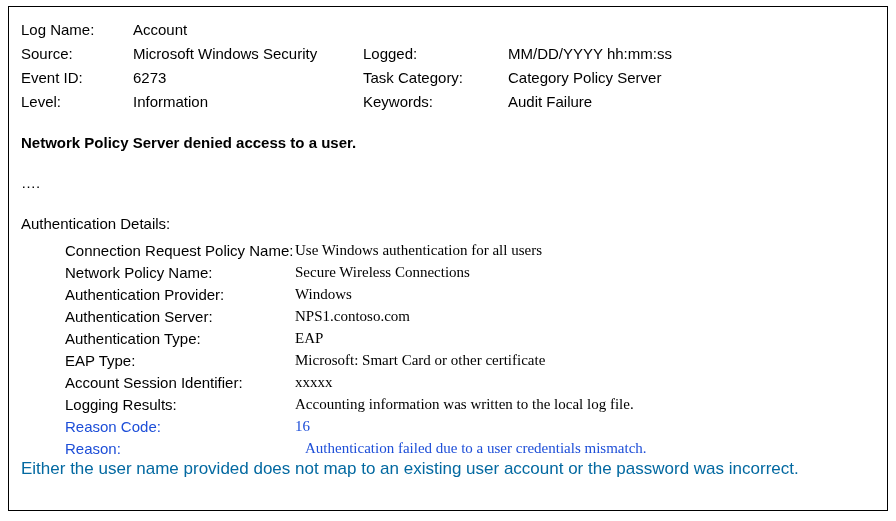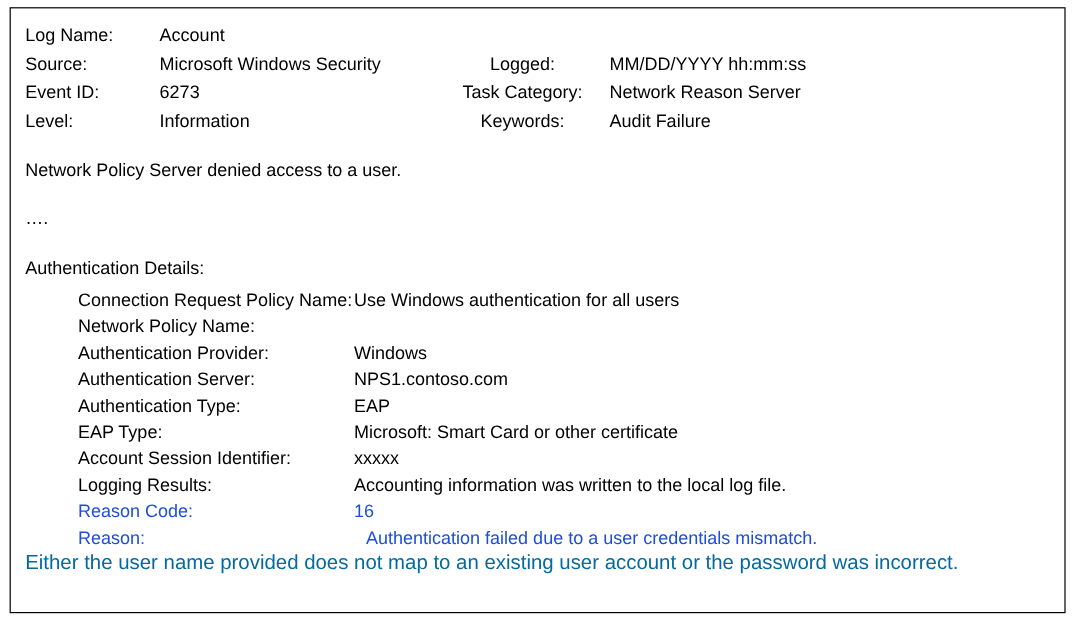--- a/index.html
+++ b/index.html
@@ -44,33 +44,33 @@
     width: 112px;
     flex: 0 0 112px;
   }
   .c-value {
     width: 230px;
     flex: 0 0 230px;
   }
   .c-label2 {
     width: 145px;
     flex: 0 0 145px;
-    text-align: center;
   }
   .c-value2 {
     flex: 1 1 auto;
   }
   .spacer-sm {
     height: 14px;
   }
   .para {
     font-size: 15px;
     color: #000000;
     height: 24px;
     line-height: 24px;
+    font-weight: bold;
   }
   .dots {
     font-size: 15px;
     color: #000000;
     height: 28px;
     line-height: 28px;
   }
   .section-title {
     font-size: 15px;
     color: #000000;
@@ -85,20 +85,21 @@
     color: #000000;
     padding-left: 44px;
     box-sizing: border-box;
   }
   .d-label {
     width: 230px;
     flex: 0 0 230px;
   }
   .d-value {
     flex: 1 1 auto;
+    font-family: Liberation Serif, serif;
   }
   .red {
     color: #1d4ed8;
   }
   .red-indent {
     padding-left: 10px;
   }
   .footer-note {
     font-size: 17px;
     color: #0369a1;
@@ -123,21 +124,21 @@
       <div class="hdr-row">
         <span class="c-label">Source:</span>
         <span class="c-value">Microsoft Windows Security</span>
         <span class="c-label2">Logged:</span>
         <span class="c-value2">MM/DD/YYYY hh:mm:ss</span>
       </div>
       <div class="hdr-row">
         <span class="c-label">Event ID:</span>
         <span class="c-value">6273</span>
         <span class="c-label2">Task Category:</span>
-        <span class="c-value2">Network Reason Server</span>
+        <span class="c-value2">Category Policy Server</span>
       </div>
       <div class="hdr-row">
         <span class="c-label">Level:</span>
         <span class="c-value">Information</span>
         <span class="c-label2">Keywords:</span>
         <span class="c-value2">Audit Failure</span>
       </div>
     </div>
 
     <div class="spacer-sm"></div>
@@ -151,20 +152,21 @@
     <div class="spacer-sm"></div>
 
     <div class="section-title">Authentication Details:</div>
 
     <div class="detail-row">
       <span class="d-label">Connection Request Policy Name:</span>
       <span class="d-value">Use Windows authentication for all users</span>
     </div>
     <div class="detail-row">
       <span class="d-label">Network Policy Name:</span>
+      <span class="d-value">Secure Wireless Connections</span>
     </div>
     <div class="detail-row">
       <span class="d-label">Authentication Provider:</span>
       <span class="d-value">Windows</span>
     </div>
     <div class="detail-row">
       <span class="d-label">Authentication Server:</span>
       <span class="d-value">NPS1.contoso.com</span>
     </div>
     <div class="detail-row">

